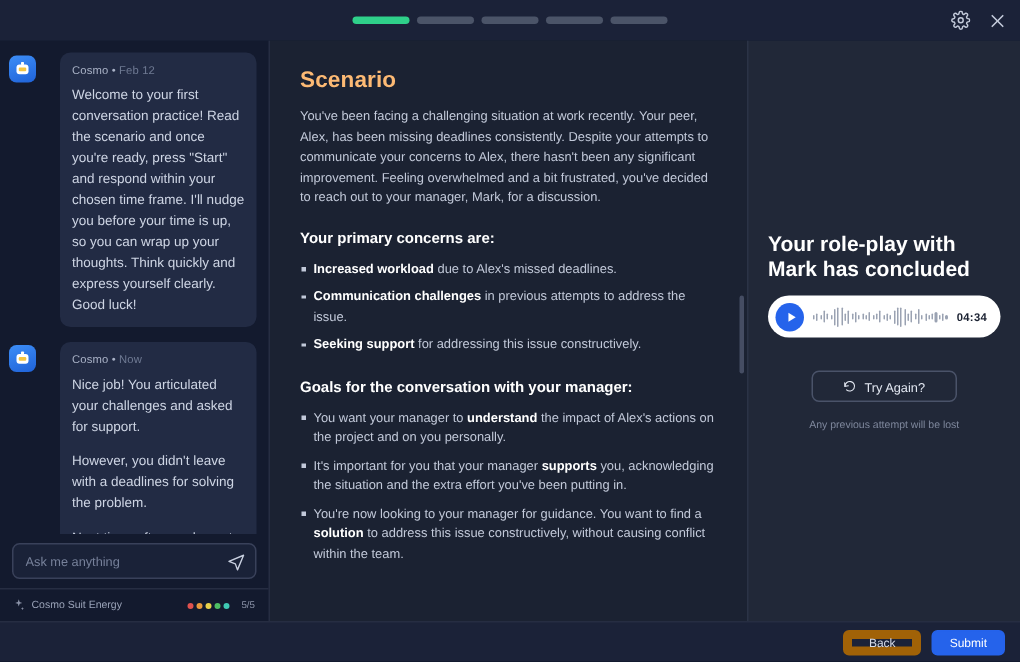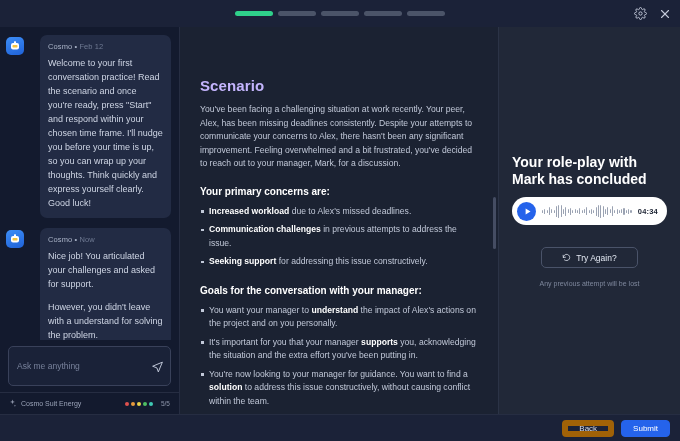--- a/index.html
+++ b/index.html
@@ -111,21 +111,21 @@
     line-height: 14px;
     color: #ced5e4;
   }
   .bubble p + p { margin-top: 9px; }
 
   .composer-wrap {
     flex: 0 0 auto;
     padding: 6px 8px 6px 8px;
   }
   .composer {
-    height: 40px;
+    height: 24px;
     border: 1px solid #39415a;
     border-radius: 5px;
     background: #1a2238;
     display: flex;
     align-items: center;
     padding: 0 6px 0 8px;
   }
   .composer input {
     flex: 1 1 auto;
     background: transparent;
@@ -164,24 +164,23 @@
     flex: 1 1 auto;
     background: #1b2232;
     padding: 18px 22px 10px 20px;
     overflow: hidden;
     position: relative;
     min-width: 0;
   }
   .scenario h1 {
     font-size: 15px;
     font-weight: bold;
-    color: #c4b5fd;
+    color: #fdba74;
     margin-bottom: 9px;
     letter-spacing: .1px;
-    margin-top: 32px;
   }
   .scenario p.intro {
     font-size: 8.6px;
     line-height: 13.5px;
     color: #c2c9d9;
     margin-bottom: 15px;
   }
   .scenario h2 {
     font-size: 10px;
     font-weight: bold;
@@ -400,21 +399,21 @@
               <rect x="10" y="2.5" width="4" height="4" rx="1" fill="#ffffff"></rect>
             </svg>
           </div>
           <div class="bubble">
             <div class="bubble-head">
               <span>Cosmo</span>
               <span>•</span>
               <span class="time">Now</span>
             </div>
             <p>Nice job! You articulated your challenges and asked for support.</p>
-            <p>However, you didn't leave with a understand for solving the problem.</p>
+            <p>However, you didn't leave with a deadlines for solving the problem.</p>
             <p>Next time, after you lay out the challenges you're facing, you could ask your manager for their advice on how you should proceed and share your ideas for how this challenge might be solved.</p>
 
           </div>
         </div>
 
       </div>
 
       <div class="composer-wrap">
         <div class="composer">
           <input type="text" placeholder="Ask me anything" style="">

